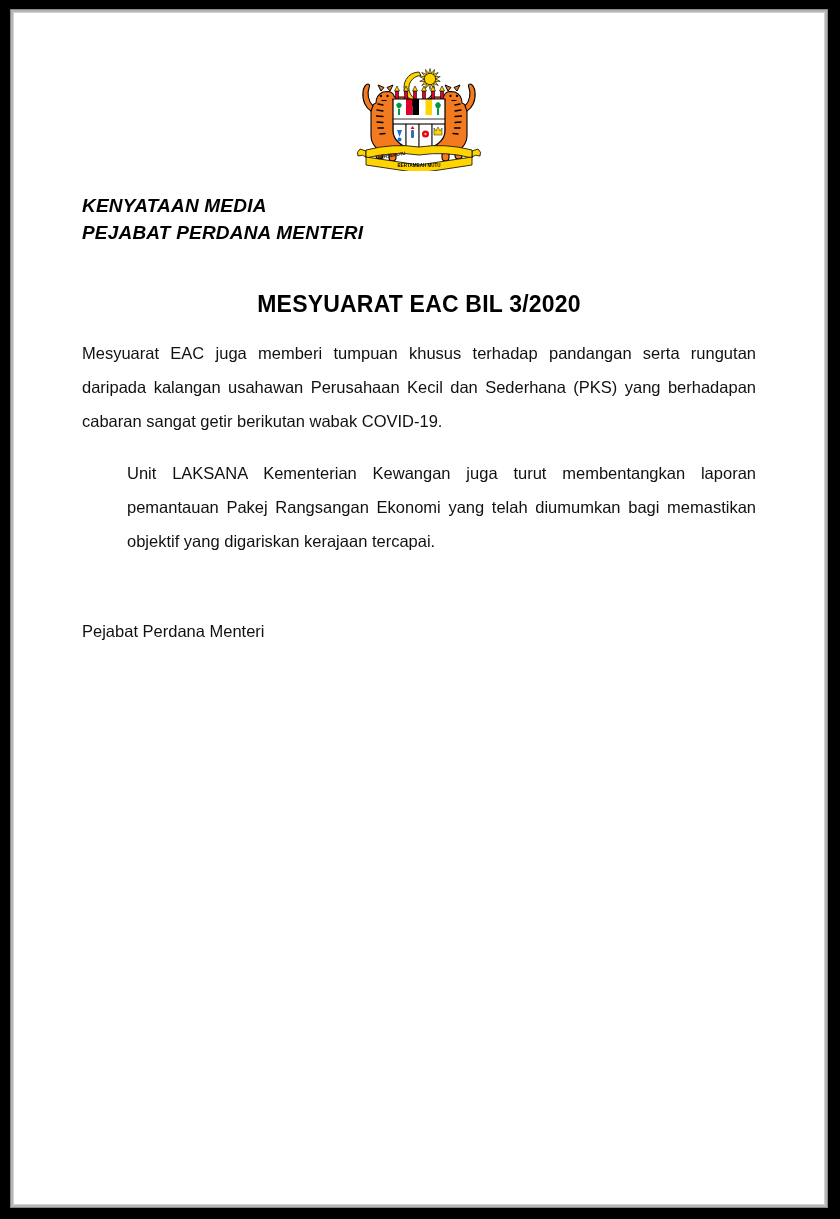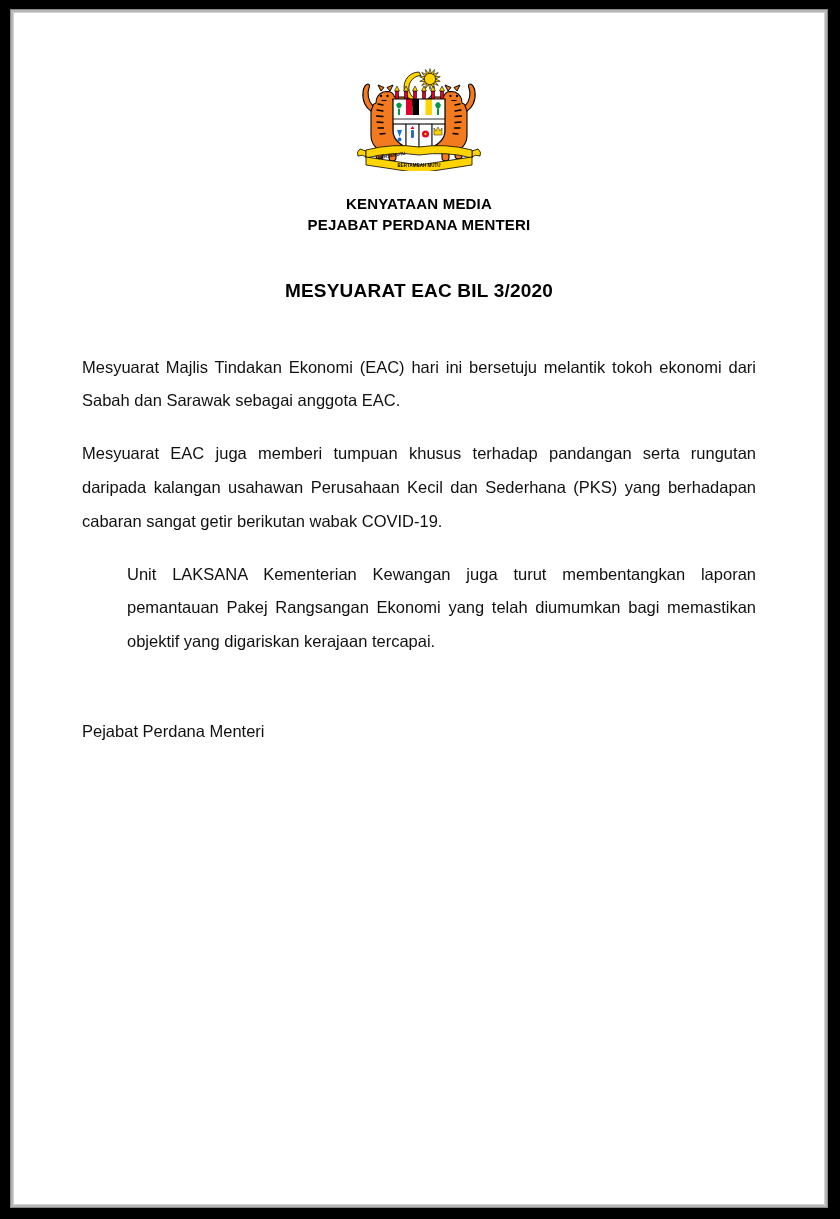--- a/index.html
+++ b/index.html
@@ -54,37 +54,38 @@
     margin-bottom: 22px;
   }
   .crest {
     width: 150px;
     height: 110px;
     display: block;
   }
 
   
   .heading-block {
-    text-align: center;
+    text-align: left;
     font-weight: bold;
-    font-size: 15px;
+    font-size: 19px;
     letter-spacing: 0.2px;
     line-height: 1.42;
     color: #000;
+    font-style: italic;
   }
   .heading-block .hl { display: block; }
 
   .subject {
     text-align: center;
     font-weight: bold;
-    font-size: 19px;
+    font-size: 23px;
     letter-spacing: 0.2px;
     color: #000;
     margin-top: 44px;
-    margin-bottom: 49px;
+    margin-bottom: 19px;
   }
 
   
   .body-block {
     font-size: 16.5px;
     line-height: 2.05;
     color: #111;
     text-align: justify;
     text-justify: inter-word;
   }
@@ -288,21 +289,20 @@
         </div>
 
         <div class="heading-block">
           <span class="hl">KENYATAAN MEDIA</span>
           <span class="hl">PEJABAT PERDANA MENTERI</span>
         </div>
 
         <div class="subject">MESYUARAT EAC BIL 3/2020</div>
 
         <div class="body-block">
-          <p>Mesyuarat Majlis Tindakan Ekonomi (EAC) hari ini bersetuju melantik tokoh ekonomi dari Sabah dan Sarawak sebagai anggota EAC.</p>
           <p>Mesyuarat EAC juga memberi tumpuan khusus terhadap pandangan serta rungutan daripada kalangan usahawan Perusahaan Kecil dan Sederhana (PKS) yang berhadapan cabaran sangat getir berikutan wabak COVID-19.</p>
           <p>Unit LAKSANA Kementerian Kewangan juga turut membentangkan laporan pemantauan Pakej Rangsangan Ekonomi yang telah diumumkan bagi memastikan objektif yang digariskan kerajaan tercapai.</p>
         </div>
 
         <div class="signoff">
           <div>Pejabat Perdana Menteri</div>
         </div>
 
       </div>
     </div>

